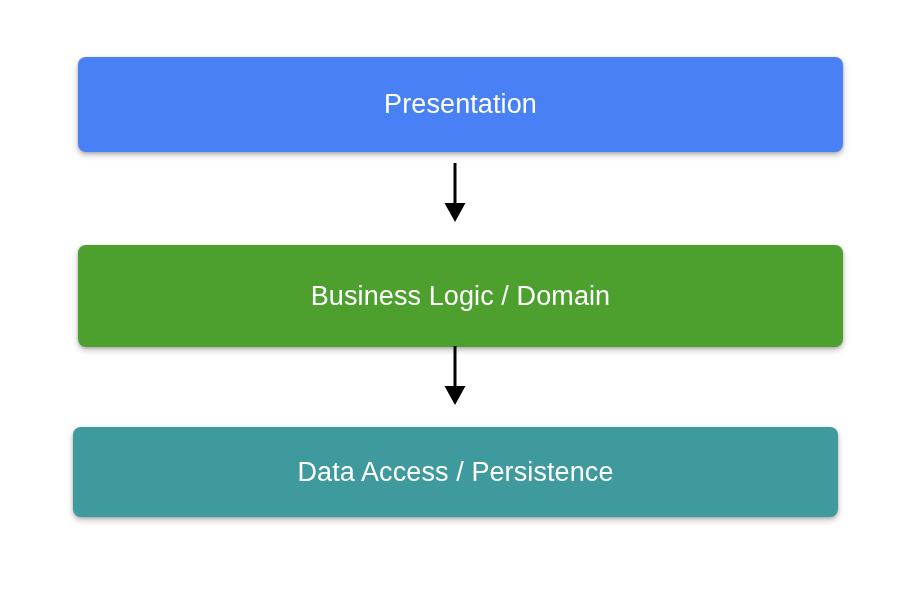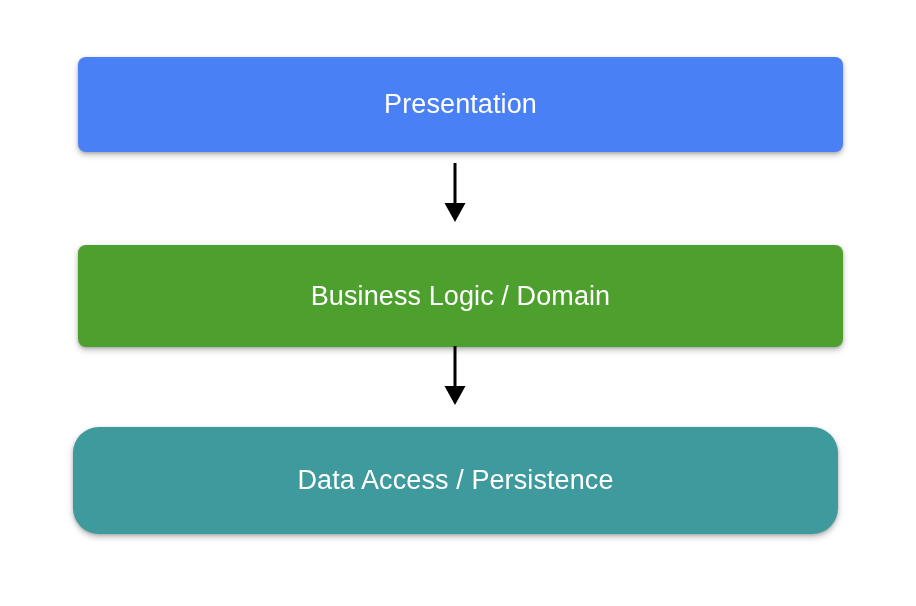--- a/index.html
+++ b/index.html
@@ -57,23 +57,22 @@
     top: 245px;
     width: 765px;
     height: 102px;
     background-color: #4da02e;
   }
 
   #layer-data-access {
     left: 73px;
     top: 427px;
     width: 765px;
-    height: 107px;
+    height: 90px;
     background-color: #3f9a9e;
-    border-radius: 26px;
   }
 
   
   .connector-arrow {
     position: absolute;
     left: 431px;
     width: 48px;
   }
 
   #arrow-presentation-to-business {

